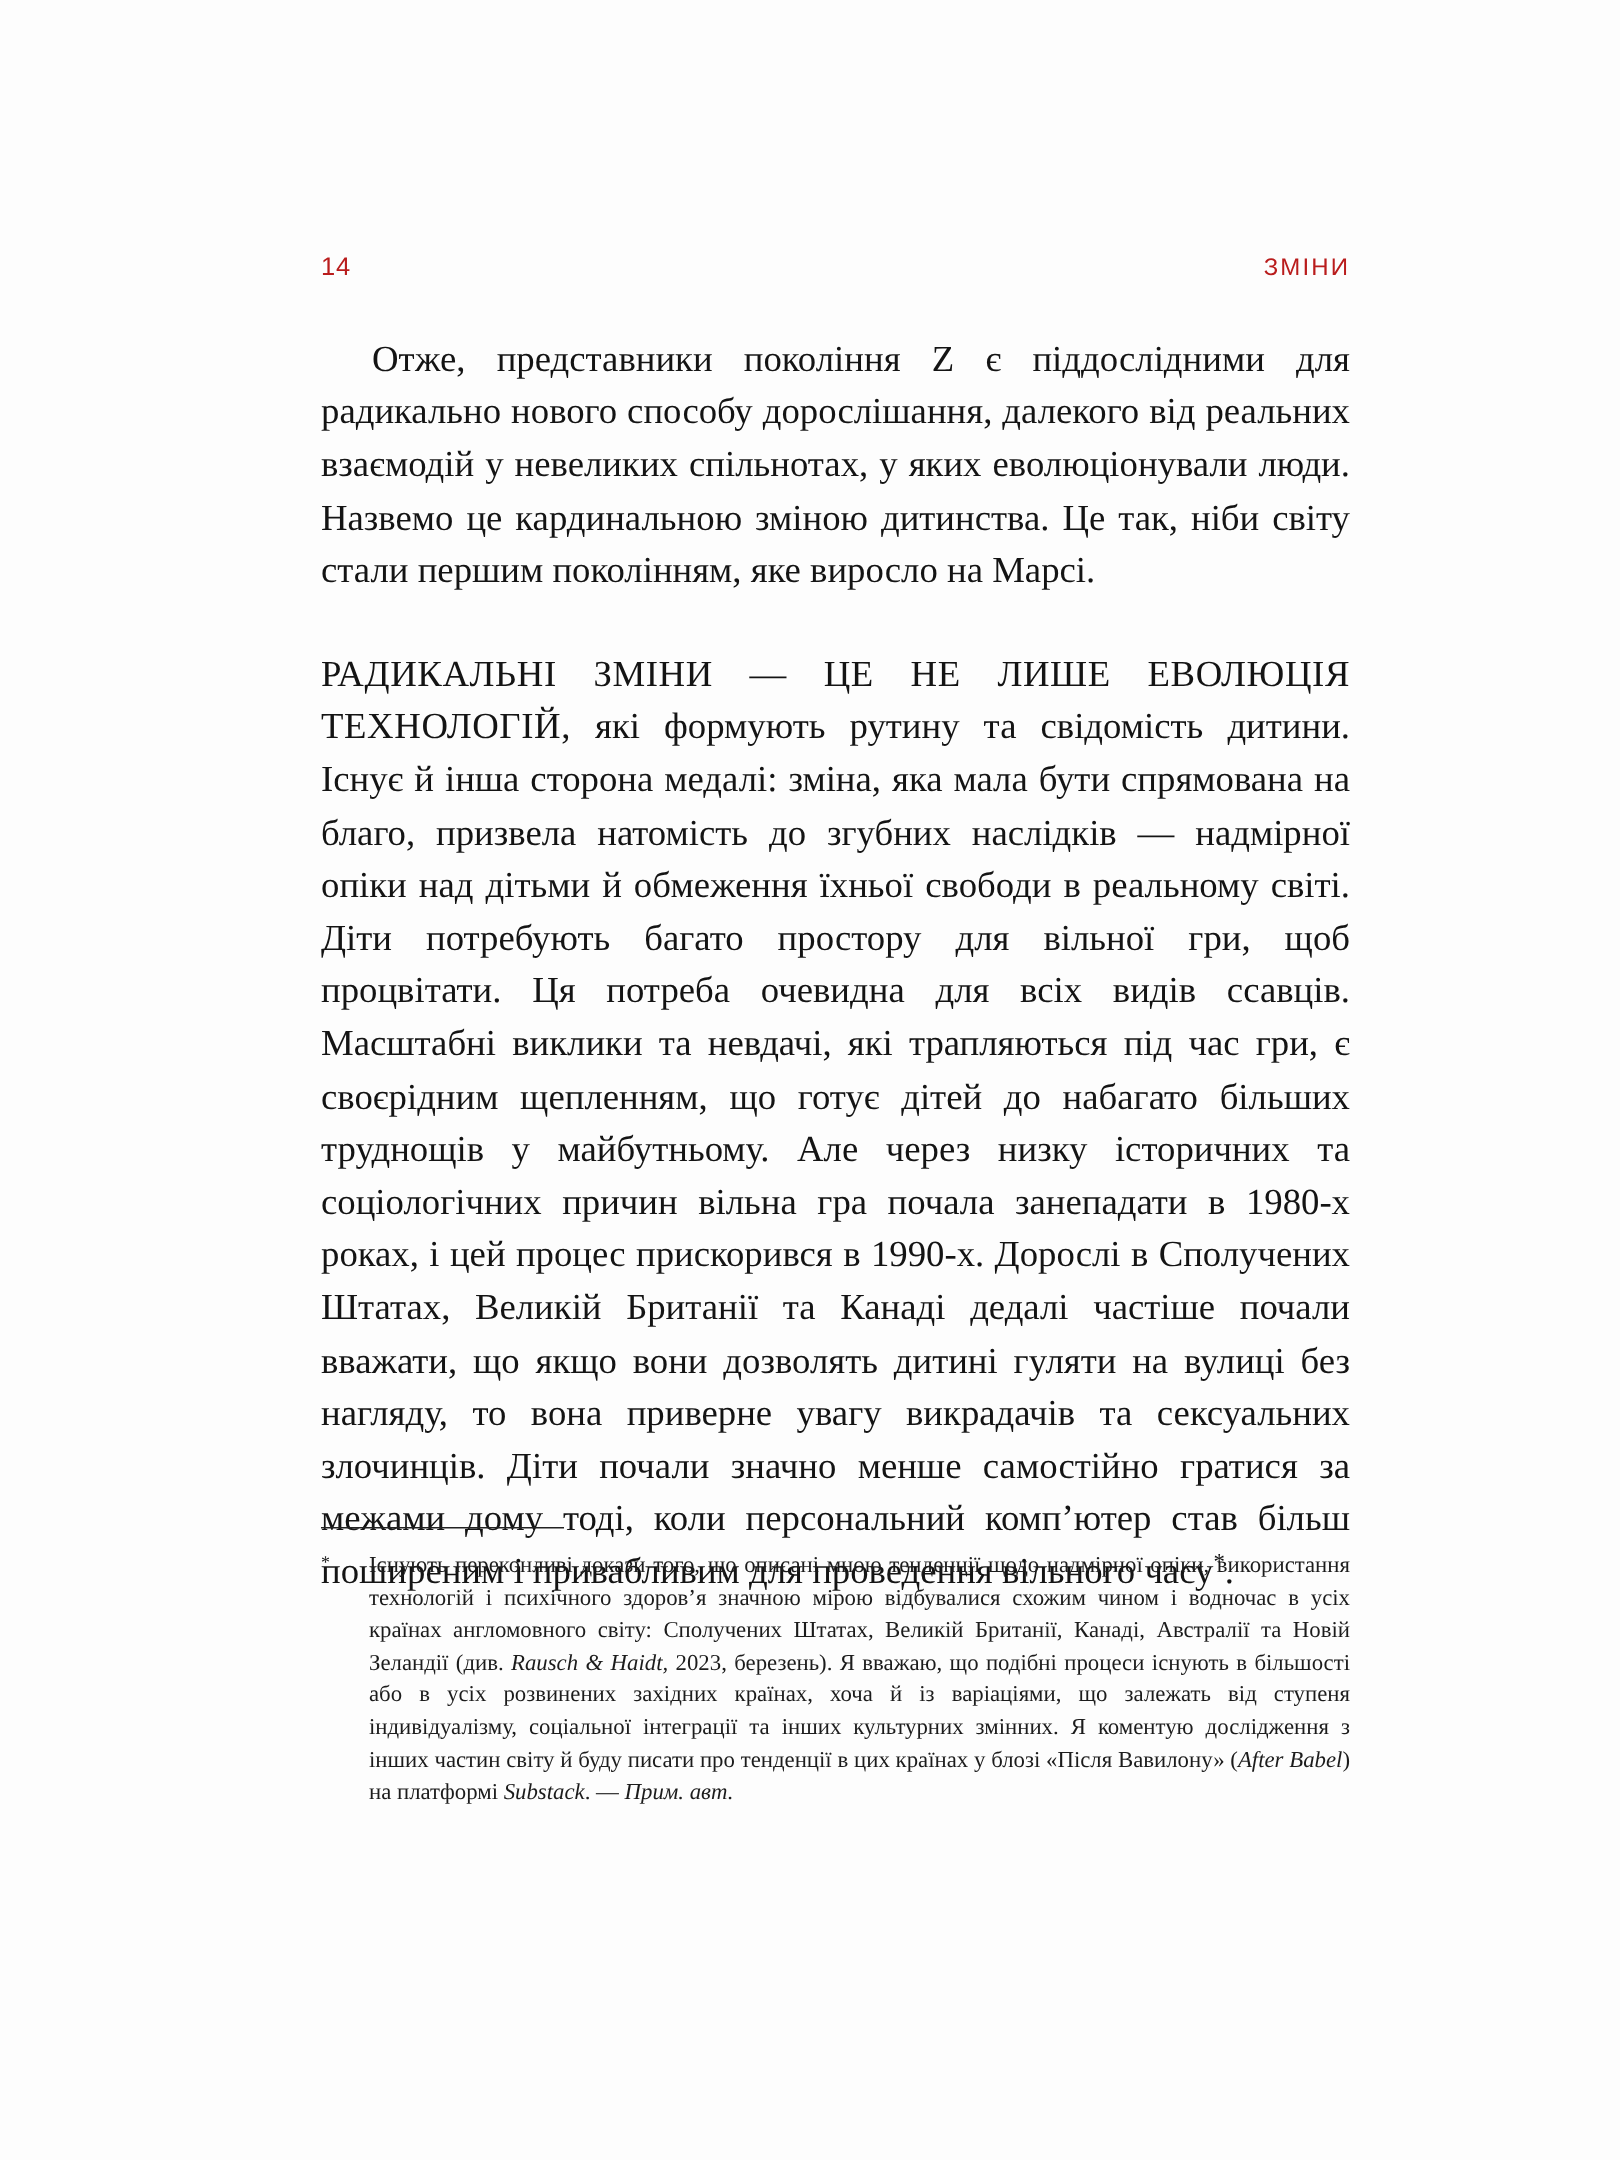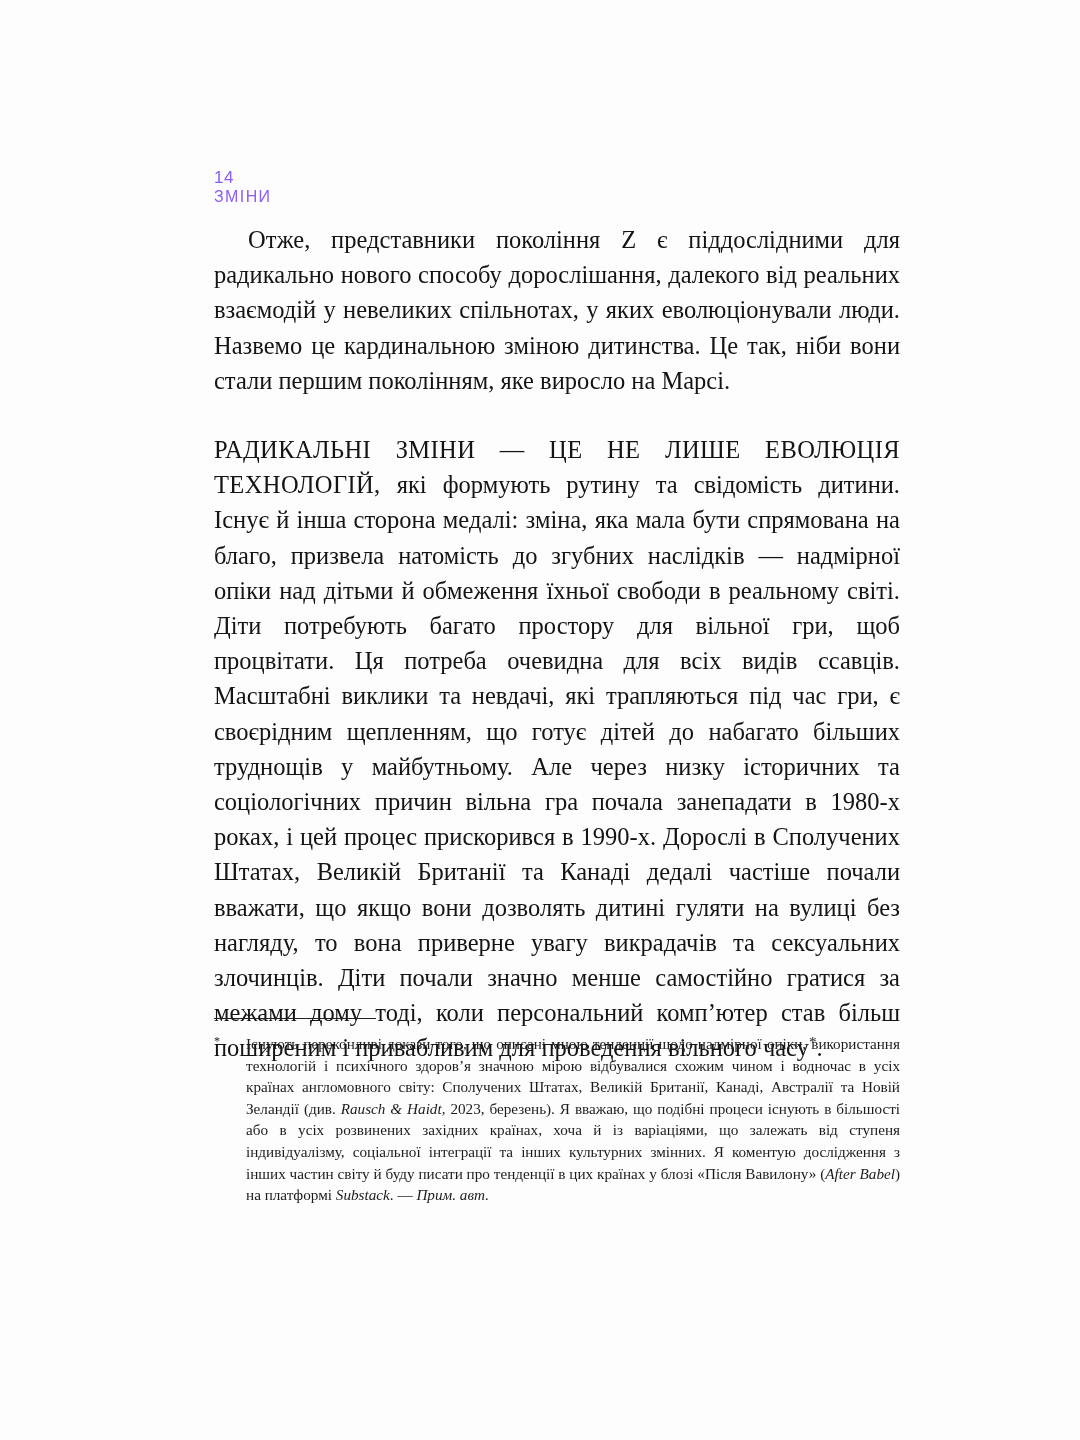--- a/index.html
+++ b/index.html
@@ -28,22 +28,21 @@
     position: absolute;
     left: 214px;
     right: 180px;
     top: 168px;
     width: 686px;
     display: flex;
     justify-content: space-between;
     align-items: baseline;
     font-family: "Liberation Sans", "DejaVu Sans", sans-serif;
     font-size: 17px;
-    color: #8b5cf6;
-    flex-direction: column;
+    color: #b91c1c;
   }
   .folio {
     letter-spacing: 0.5px;
   }
   .head-title {
     letter-spacing: 1.4px;
     font-size: 16px;
   }
 
   
@@ -118,21 +117,21 @@
 <div class="page">
 
   <div class="running-head">
     <span class="folio">14</span>
     <span class="head-title">ЗМІНИ</span>
   </div>
 
   <div class="textblock">
 
     <p class="body first">
-      <span>Отже, представники покоління Z є піддослідними для радикально нового способу дорослішання, далекого від реальних взаємодій у невеликих спільнотах, у яких еволюціонували люди. Назвемо це кардинальною зміною дитинства. Це так, ніби вони стали першим поколінням, яке виросло на Марсі.</span>
+      <span>Отже, представники покоління Z є піддослідними для радикально нового способу дорослішання, далекого від реальних взаємодій у невеликих спільнотах, у яких еволюціонували люди. Назвемо це кардинальною зміною дитинства. Це так, ніби світу стали першим поколінням, яке виросло на Марсі.</span>
     </p>
 
     <p class="body">
       <span class="smallcaps">РАДИКАЛЬНІ ЗМІНИ — ЦЕ НЕ ЛИШЕ ЕВОЛЮЦІЯ ТЕХНОЛОГІЙ,</span><span> які формують рутину та свідомість дитини. Існує й інша сторона медалі: зміна, яка мала бути спрямована на благо, призвела натомість до згубних наслідків — надмірної опіки над дітьми й обмеження їхньої свободи в реальному світі. Діти потребують багато простору для вільної гри, щоб процвітати. Ця потреба очевидна для всіх видів ссавців. Масштабні виклики та невдачі, які трапляються під час гри, є своєрідним щепленням, що готує дітей до набагато більших труднощів у майбутньому. Але через низку історичних та соціологічних причин вільна гра почала занепадати в 1980-х роках, і цей процес прискорився в 1990-х. Дорослі в Сполучених Штатах, Великій Британії та Канаді дедалі частіше почали вважати, що якщо вони дозволять дитині гуляти на вулиці без нагляду, то вона приверне увагу викрадачів та сексуальних злочинців. Діти почали значно менше самостійно гратися за межами дому тоді, коли персональний комп’ютер став більш поширеним і привабливим для проведення вільного часу</span><sup class="fn-mark">*</sup><span>.</span>
     </p>
 
   </div>
 
   <div class="footnote-area">
     <div class="fn-rule"></div>

